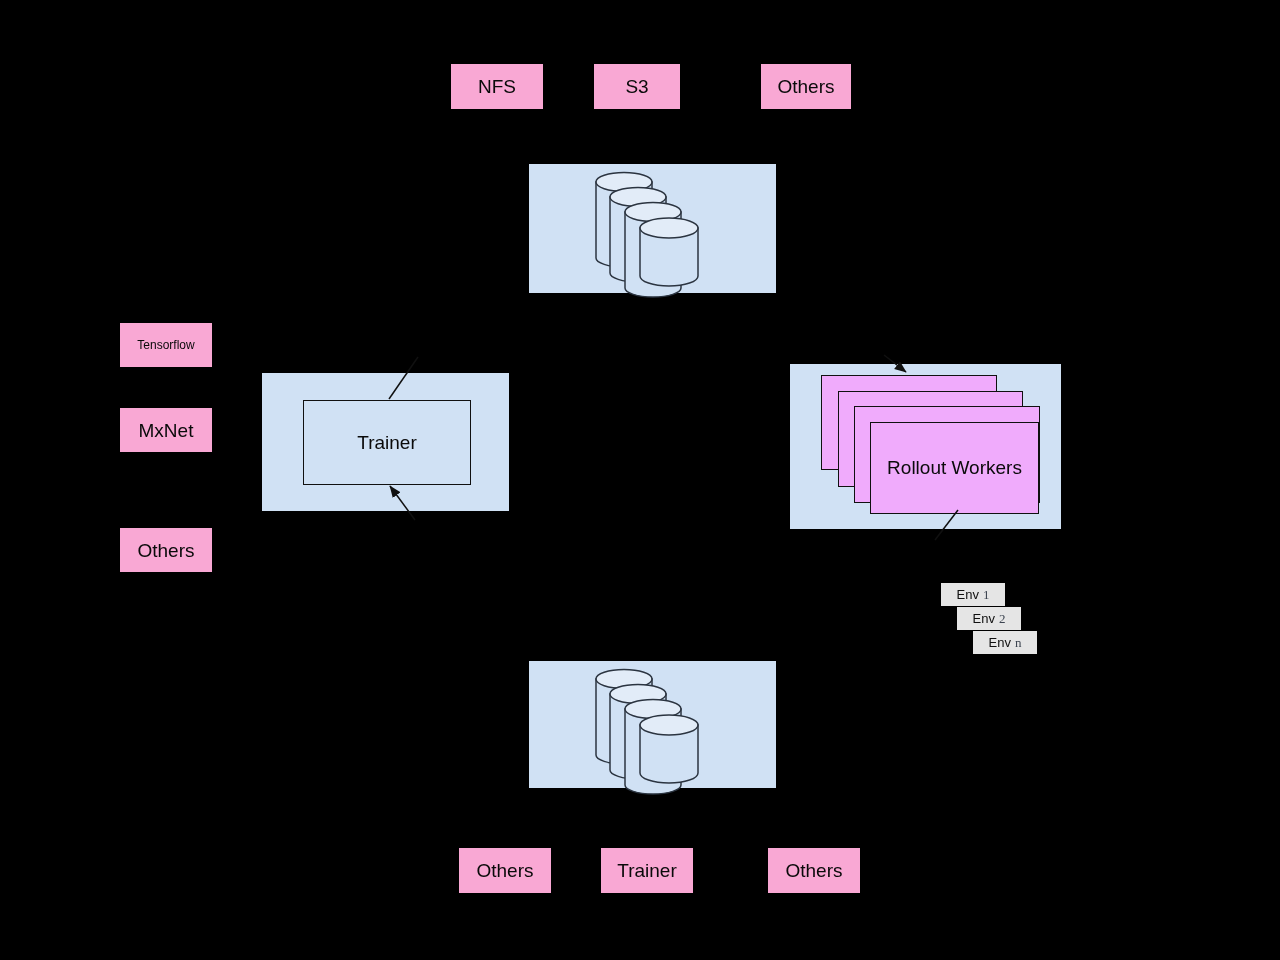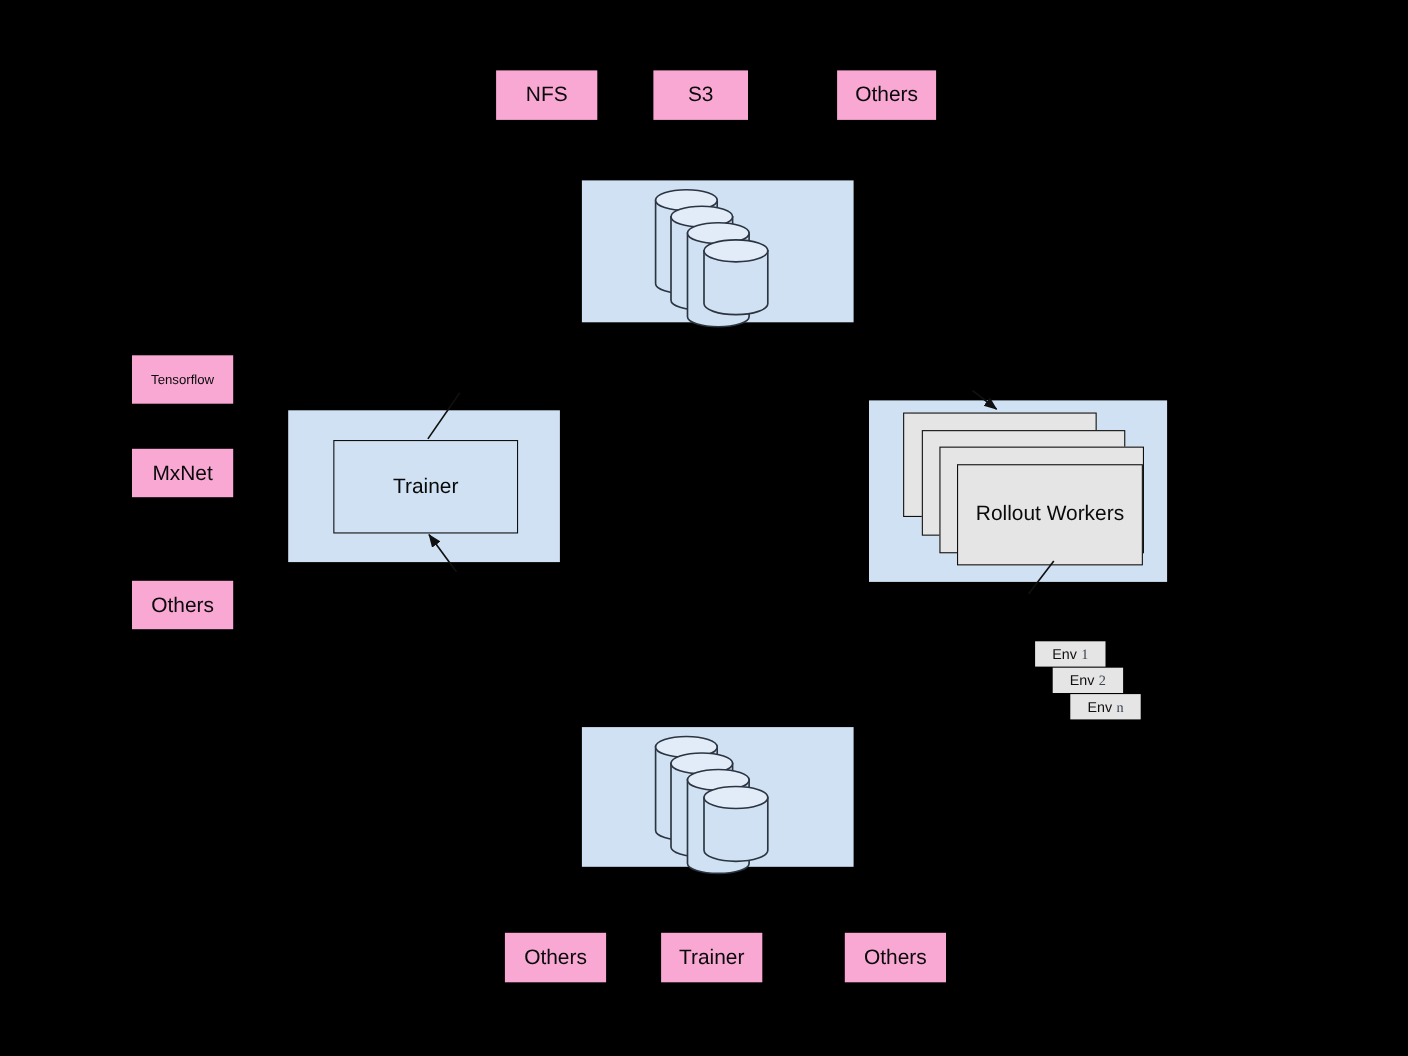--- a/index.html
+++ b/index.html
@@ -51,21 +51,21 @@
     align-items: center;
     justify-content: center;
     font-size: 19px;
     color: #0a0a0a;
     white-space: nowrap;
   }
 
   
   .stack-rect {
     position: absolute;
-    background: #e5e5e5;
+    background: #f0abfc;
     border: 1.6px solid #101010;
     box-sizing: border-box;
   }
   .stack-rect.front {
     display: flex;
     align-items: center;
     justify-content: center;
     font-size: 19px;
     color: #0a0a0a;
     white-space: nowrap;

